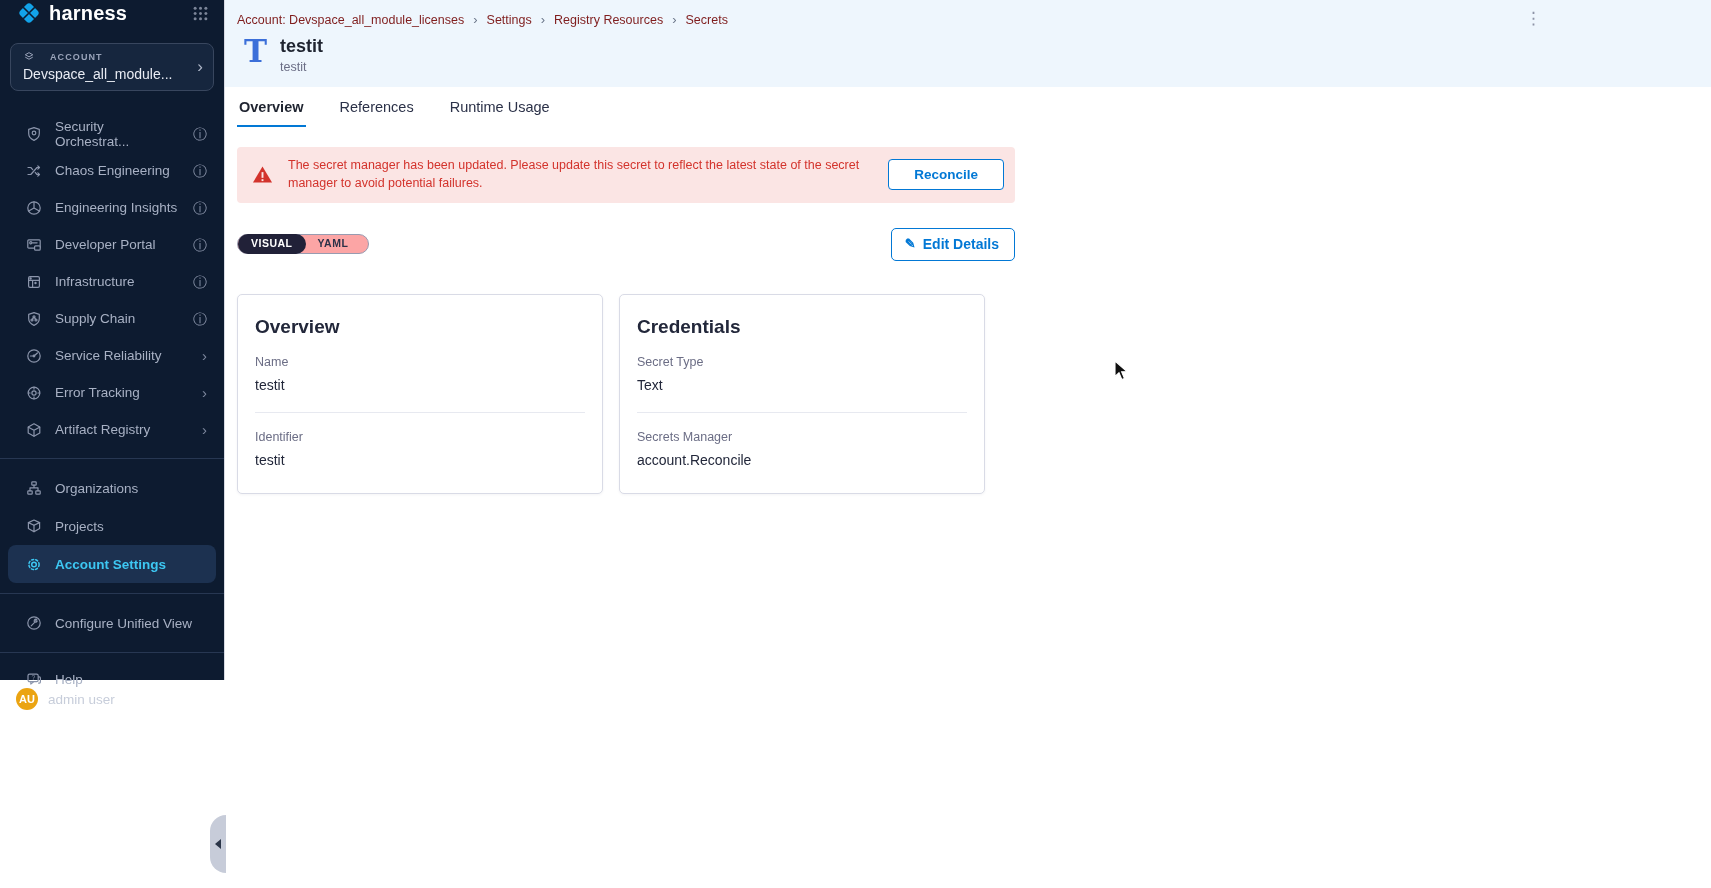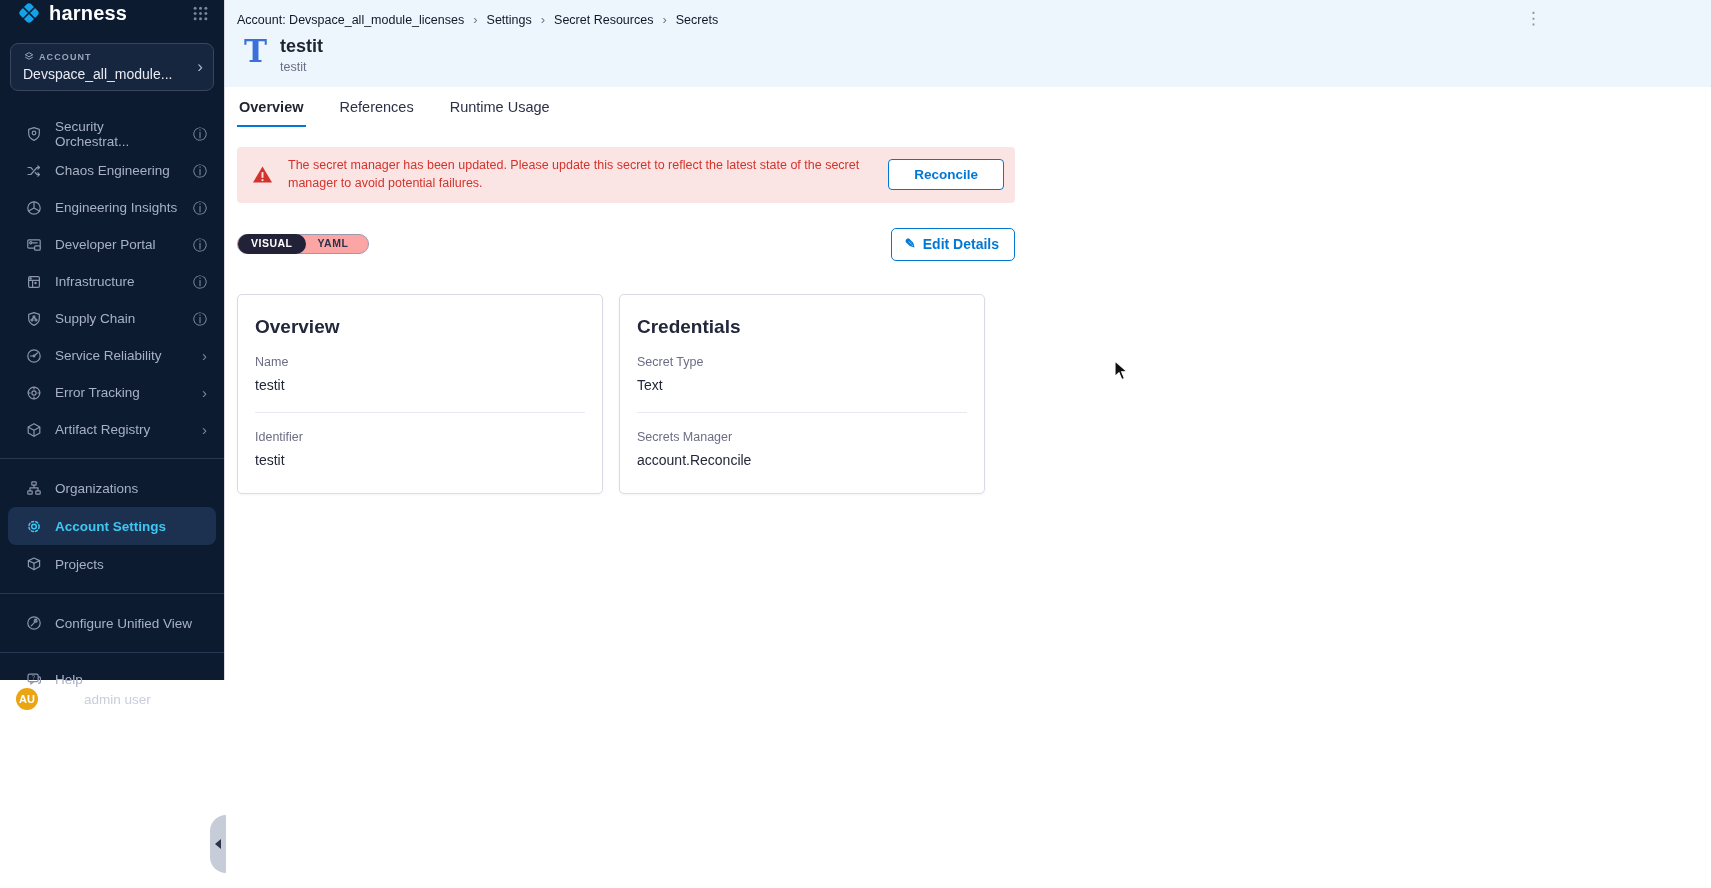--- a/index.html
+++ b/index.html
@@ -12,54 +12,54 @@
   .side-top { height:55px; display:flex; align-items:center; padding:0 16px 0 16px; }
   .logo-wrap { display:flex; align-items:center; gap:7px; cursor:pointer; }
   .logo-text { color:#fff; font-size:20px; font-weight:700; letter-spacing:.2px; }
   .grid-btn { margin-left:auto; cursor:pointer; display:flex; }
   .blue-rule { height:2px; background:#0b97e0; margin:4px 12px 0 12px; border-radius:1px; }
 
   .account-box { margin:13px 10px 0 10px; border:1px solid #3a4burb; border:1px solid #38465e;
                  background:#16263e; border-radius:8px; padding:7px 10px 8px 12px;
                  display:flex; align-items:center; cursor:pointer; }
   .account-meta { display:flex; flex-direction:column; gap:3px; min-width:0; }
-  .account-label-row { display:flex; align-items:center; gap:4px; }
+  .account-label-row { display:flex; align-items:center; gap:15px; }
   .account-label { font-size:9px; letter-spacing:1.1px; color:#9aa4ba; font-weight:700; }
   .account-name { font-size:14px; color:#e9ecf4; white-space:nowrap; }
   .account-chev { margin-left:auto; color:#aeb6c8; font-size:17px; line-height:1; }
 
   .nav { margin-top:24px; display:flex; flex-direction:column; }
   .nav-row { height:37px; display:flex; align-items:center; gap:13px; padding:0 17px 0 26px;
              font-size:13.5px; color:#a8b1c4; cursor:pointer; }
   .nav-row .nico { display:flex; width:16px; justify-content:center; }
   .nico svg { stroke:#8b95ab; fill:none; stroke-width:1.2; stroke-linecap:round; stroke-linejoin:round; }
   .trail { margin-left:auto; color:#8b95ab; font-size:14px; line-height:1; }
   .trail.chev { font-size:15px; color:#7d889e; }
   .side-divider { border-top:1px solid #273752; margin:10px 0; }
   .nav-row.big { height:38px; }
   .nav-row.active { background:#1c3150; border-radius:8px; margin:0 8px; padding-left:18px; color:#3dc7f2; font-weight:600; }
   .nav-row.active .nico svg { stroke:#3dc7f2; }
 
   .side-spacer { flex:1; }
   .user-row { height:40px; display:flex; align-items:center; gap:10px; padding:0 17px 0 16px; cursor:pointer; }
   .avatar { width:22px; height:22px; border-radius:50%; background:#eba412; color:#fff; font-size:11px;
             font-weight:700; display:flex; align-items:center; justify-content:center; }
-  .user-name { font-size:13.5px; color:#c7cdda;margin-left:36px; }
+  .user-name { font-size:13.5px; color:#c7cdda; }
 
   .collapse-handle { position:absolute; left:210px; top:815px; width:16px; height:58px; background:#c7ccd9;
                      border-radius:29px 0 0 29px; display:flex; align-items:center; justify-content:center;
                      cursor:pointer; z-index:5; }
   .collapse-tri { width:0; height:0; border-top:5px solid transparent; border-bottom:5px solid transparent;
                   border-right:6px solid #2b3548; }
 
   
   .main { flex:1; display:flex; flex-direction:column; position:relative; background:#fff; }
   .page-header { background:#eef6fd; padding:12px 0 13px 12px; position:relative; }
   .breadcrumb { display:flex; align-items:center; font-size:12.5px; }
-  .crumb { color:#0f172a; cursor:pointer;text-align:right; }
+  .crumb { color:#7f1d1d; cursor:pointer;text-align:right; }
   .crumb-sep { color:#6b7689; margin:0 9px; font-size:13px; }
   .kebab { position:absolute; top:8px; right:163px; color:#8d93a6; font-size:17px; line-height:1.05;
            cursor:pointer; padding:2px 6px; }
   .title-row { display:flex; align-items:flex-start; gap:13px; margin-top:9px; padding-left:7px; }
   .type-letter { font-family:"DejaVu Serif", serif; font-size:31px; line-height:30px; color:#3b6fd9; font-weight:700; }
   .title-stack { display:flex; flex-direction:column; gap:3px; }
   .page-title { font-size:18px; color:#1f2430; font-weight:600; }
   .page-subtitle { font-size:12.5px; color:#6b6d85; }
 
   .tabs { display:flex; padding-left:12px; background:#fff; }
@@ -252,37 +252,37 @@
       <span class="nico">
         <svg width="16" height="16" viewBox="0 0 16 16">
             <rect x="5.8" y="1.8" width="4.4" height="3.4" rx=".8"></rect>
             <rect x="1.8" y="10.8" width="4.4" height="3.4" rx=".8"></rect>
             <rect x="9.8" y="10.8" width="4.4" height="3.4" rx=".8"></rect>
             <path d="M8 5.2v2.6M4 10.8V7.8h8v3"></path>
           </svg>
       </span>
       <span>Organizations</span>
     </div>
+    <div class="nav-row big">
+      <span class="nico">
+        <svg width="16" height="16" viewBox="0 0 16 16">
+            <path d="M8 2 13.6 4.6 8 7.2 2.4 4.6Z"></path>
+            <path d="M2.4 4.6v6L8 13.8l5.6-3.2v-6M8 7.2v6.6"></path>
+          </svg>
+      </span>
+      <span>Projects</span>
+    </div>
     <div class="nav-row big active">
       <span class="nico">
         <svg width="17" height="17" viewBox="0 0 16 16" style="stroke-width:1.5;">
             <circle cx="8" cy="8" r="5.1" stroke-dasharray="2.1 2.1"></circle>
             <circle cx="8" cy="8" r="2.3"></circle>
           </svg>
       </span>
       <span>Account Settings</span>
-    </div>
-    <div class="nav-row big">
-      <span class="nico">
-        <svg width="16" height="16" viewBox="0 0 16 16">
-            <path d="M8 2 13.6 4.6 8 7.2 2.4 4.6Z"></path>
-            <path d="M2.4 4.6v6L8 13.8l5.6-3.2v-6M8 7.2v6.6"></path>
-          </svg>
-      </span>
-      <span>Projects</span>
     </div>
 
     <div class="side-divider"></div>
 
     <div class="nav-row big">
       <span class="nico">
         <svg width="16" height="16" viewBox="0 0 16 16">
             <circle cx="8" cy="8" r="6.2"></circle>
             <path d="M5.2 10.8 8.9 7.1m0 0c.9.3 1.9-.1 2.3-1l-1.2.2-.3-1.3 1.1-.6c-.9-.4-2-.1-2.5.8-.3.6-.3 1.3.6 1.9Z"></path>
           </svg>
@@ -317,21 +317,21 @@
 </div>
 
 <main class="main">
 
   <header class="page-header">
     <div class="breadcrumb">
       <span class="crumb">Account: Devspace_all_module_licenses</span>
       <span class="crumb-sep">›</span>
       <span class="crumb">Settings</span>
       <span class="crumb-sep">›</span>
-      <span class="crumb">Secret Resources</span>
+      <span class="crumb">Registry Resources</span>
       <span class="crumb-sep">›</span>
       <span class="crumb">Secrets</span>
     </div>
     <div class="kebab">⋮</div>
     <div class="title-row">
       <span class="type-letter">T</span>
       <div class="title-stack">
         <span class="page-title">testit</span>
         <span class="page-subtitle">testit</span>
       </div>

